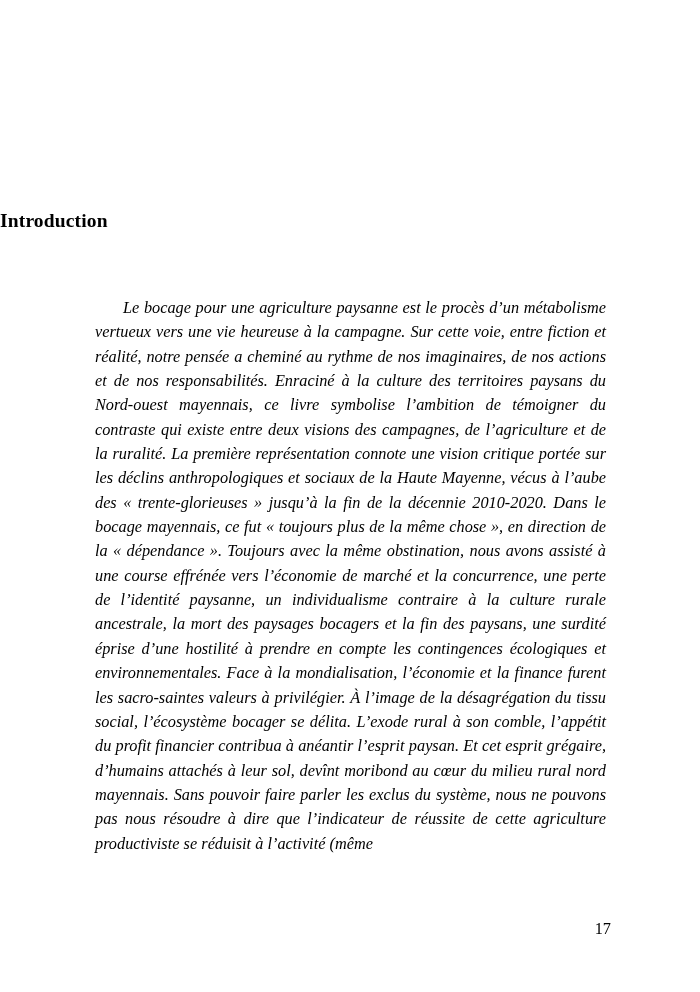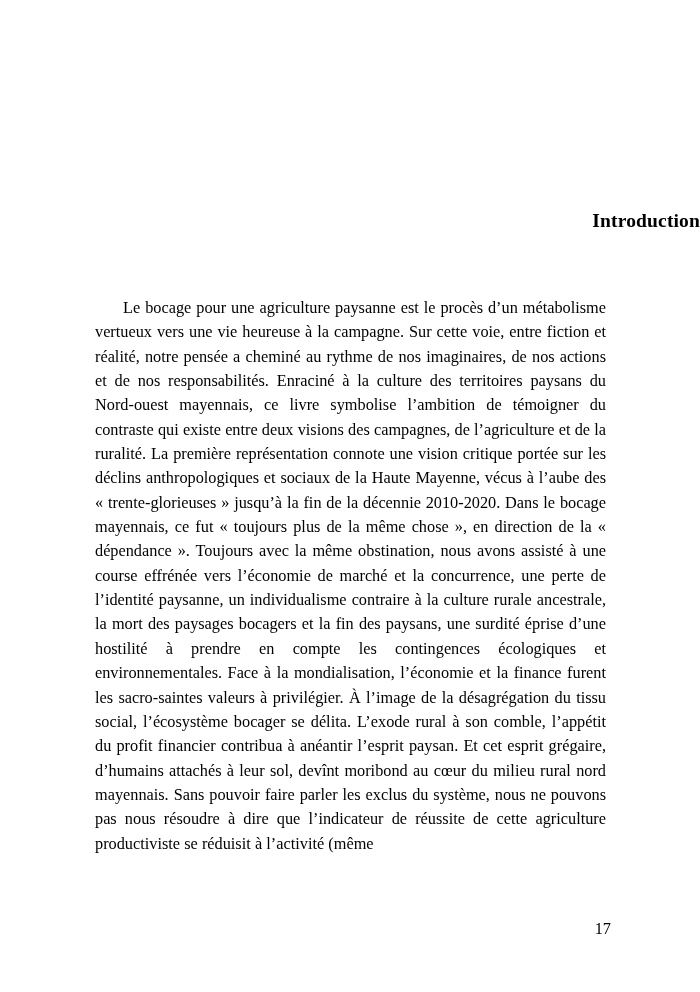--- a/index.html
+++ b/index.html
@@ -21,36 +21,37 @@
   .page {
     position: relative;
     width: 700px;
     height: 992px;
     box-sizing: border-box;
   }
 
   
   .chapter-heading {
     position: absolute;
-    left: 8px;
+    left: 0;
     right: 0;
     top: 196px;
-    text-align: right;
+    text-align: left;
     font-size: 19.5px;
     font-weight: bold;
     letter-spacing: 0.15px;
     line-height: 1.2;
   }
 
   
   .body-block {
     position: absolute;
     left: 95px;
     top: 296px;
     width: 511px;
+    font-style: italic;
   }
 
   .body-paragraph {
     margin: 0;
     font-size: 16.3px;
     line-height: 24.35px;
     text-align: justify;
     text-justify: inter-word;
     text-indent: 28px;
     word-spacing: 0.1px;

